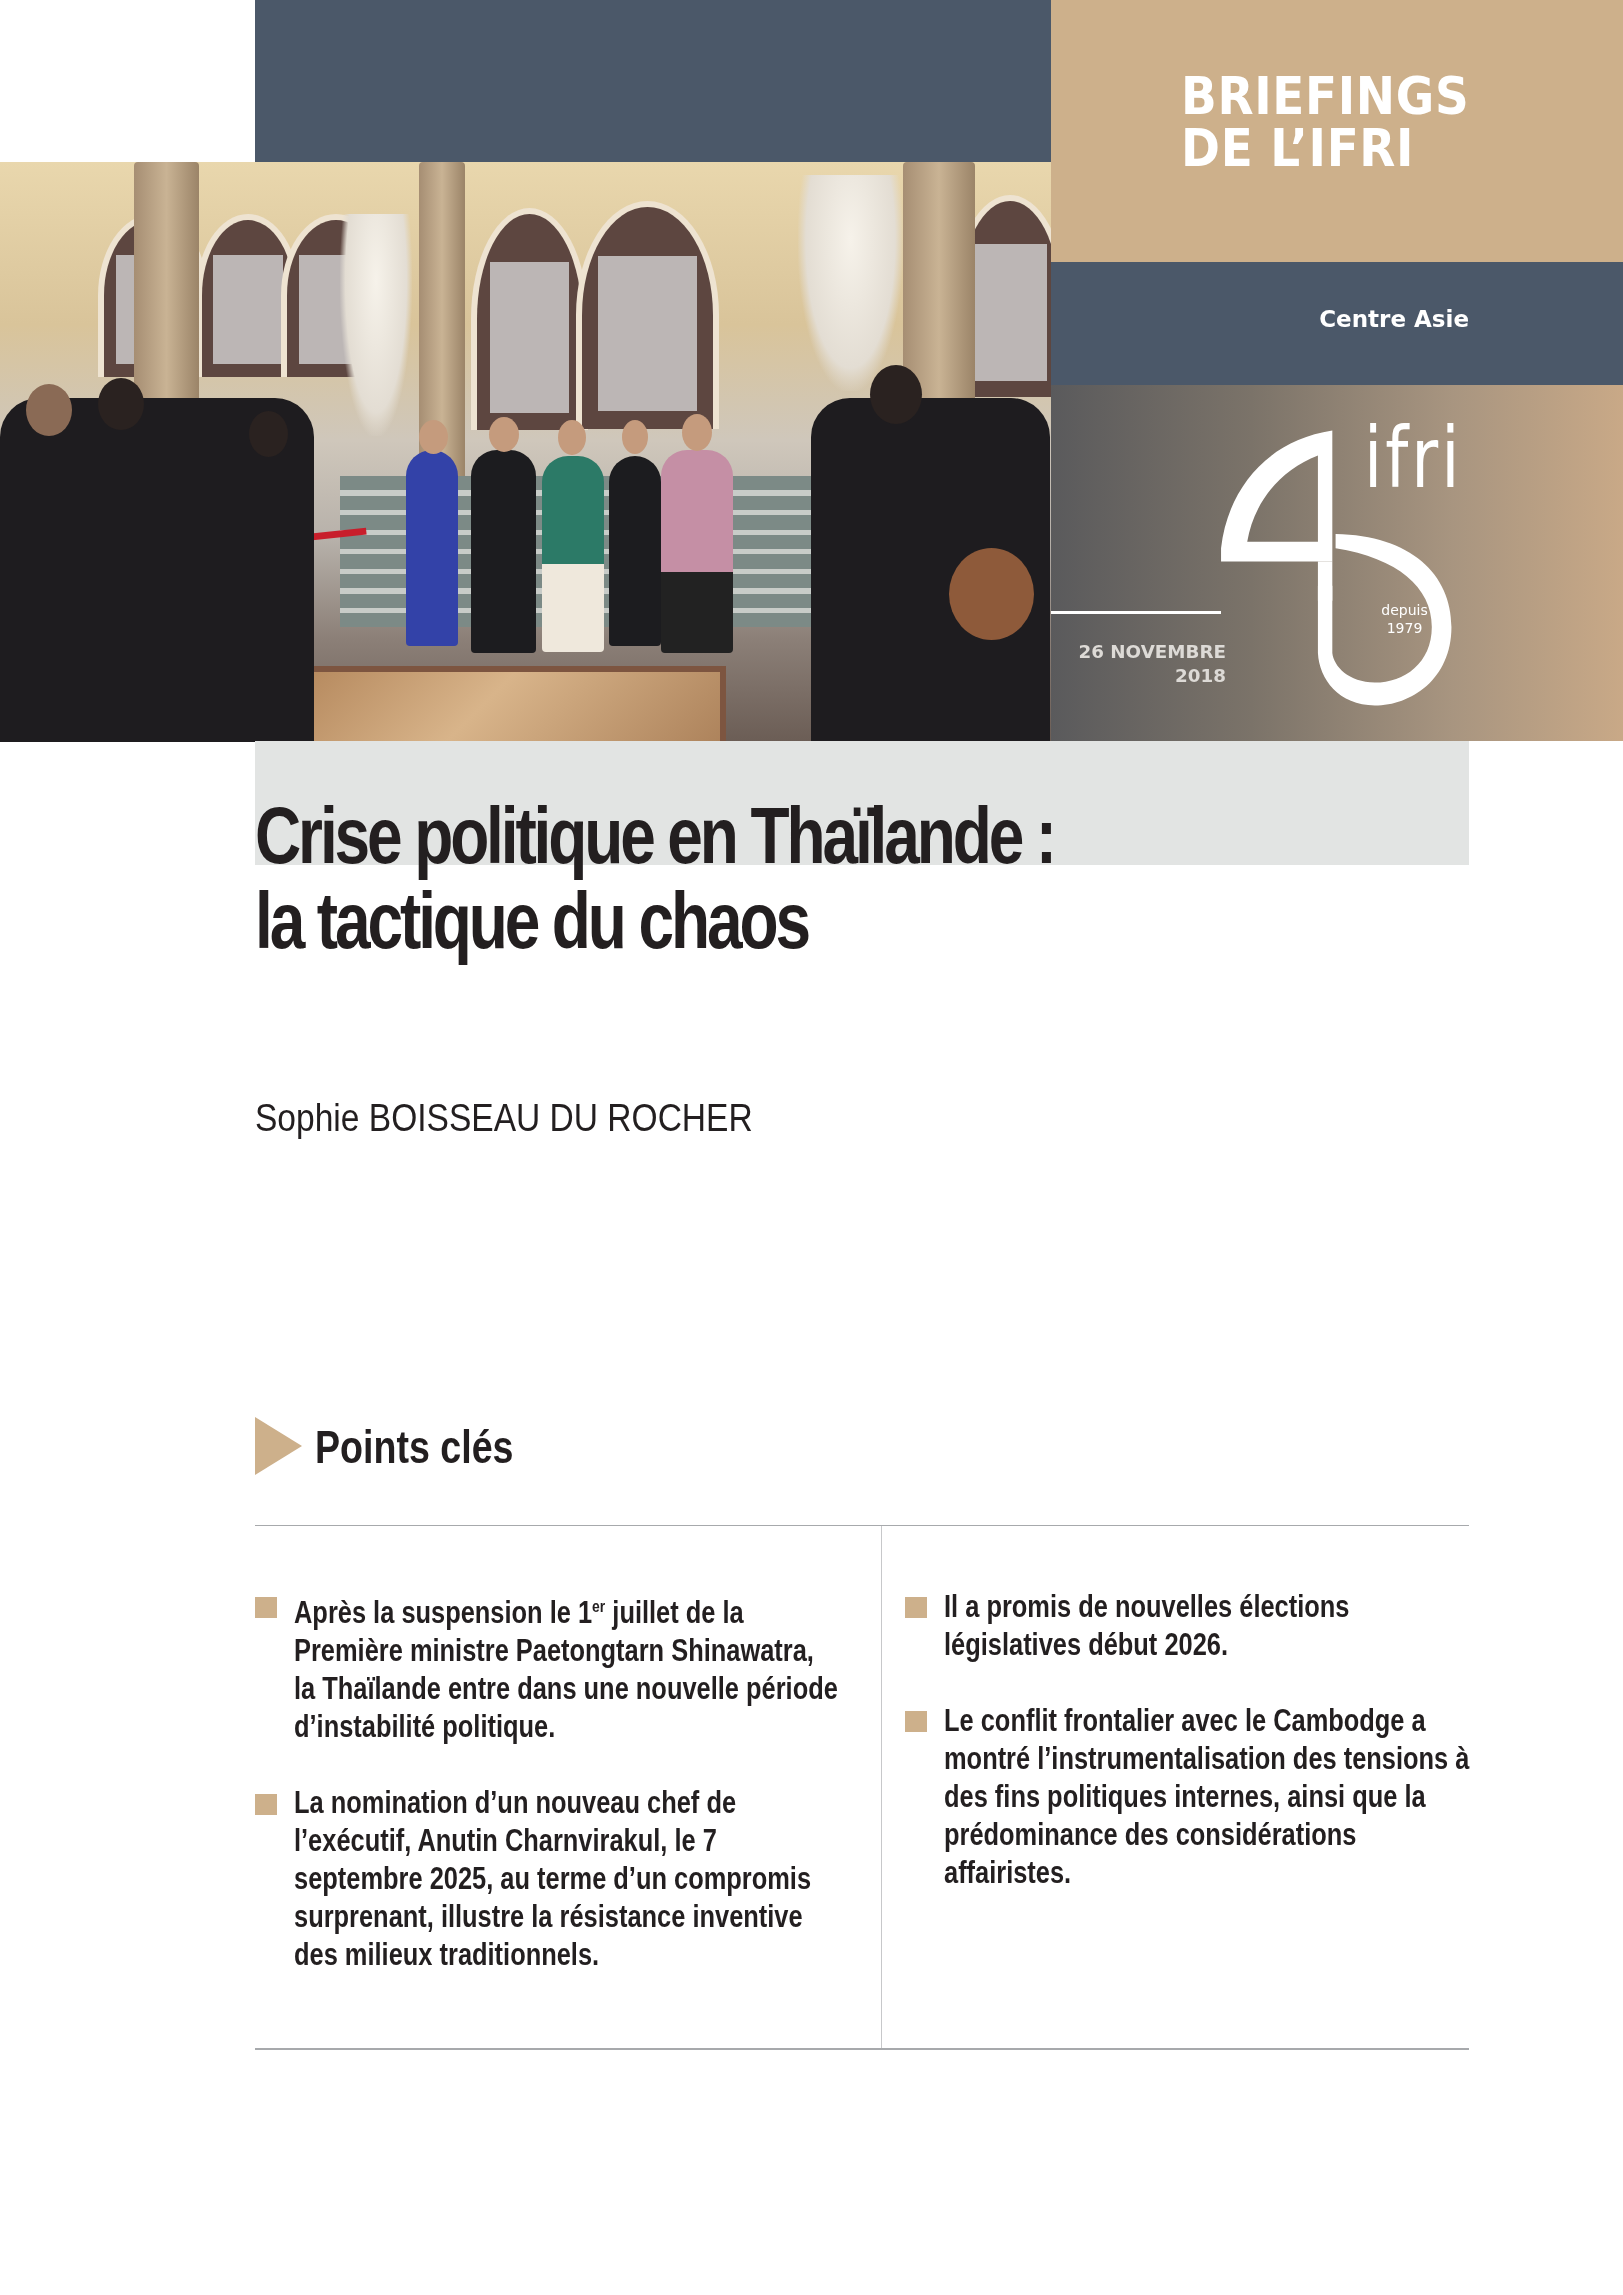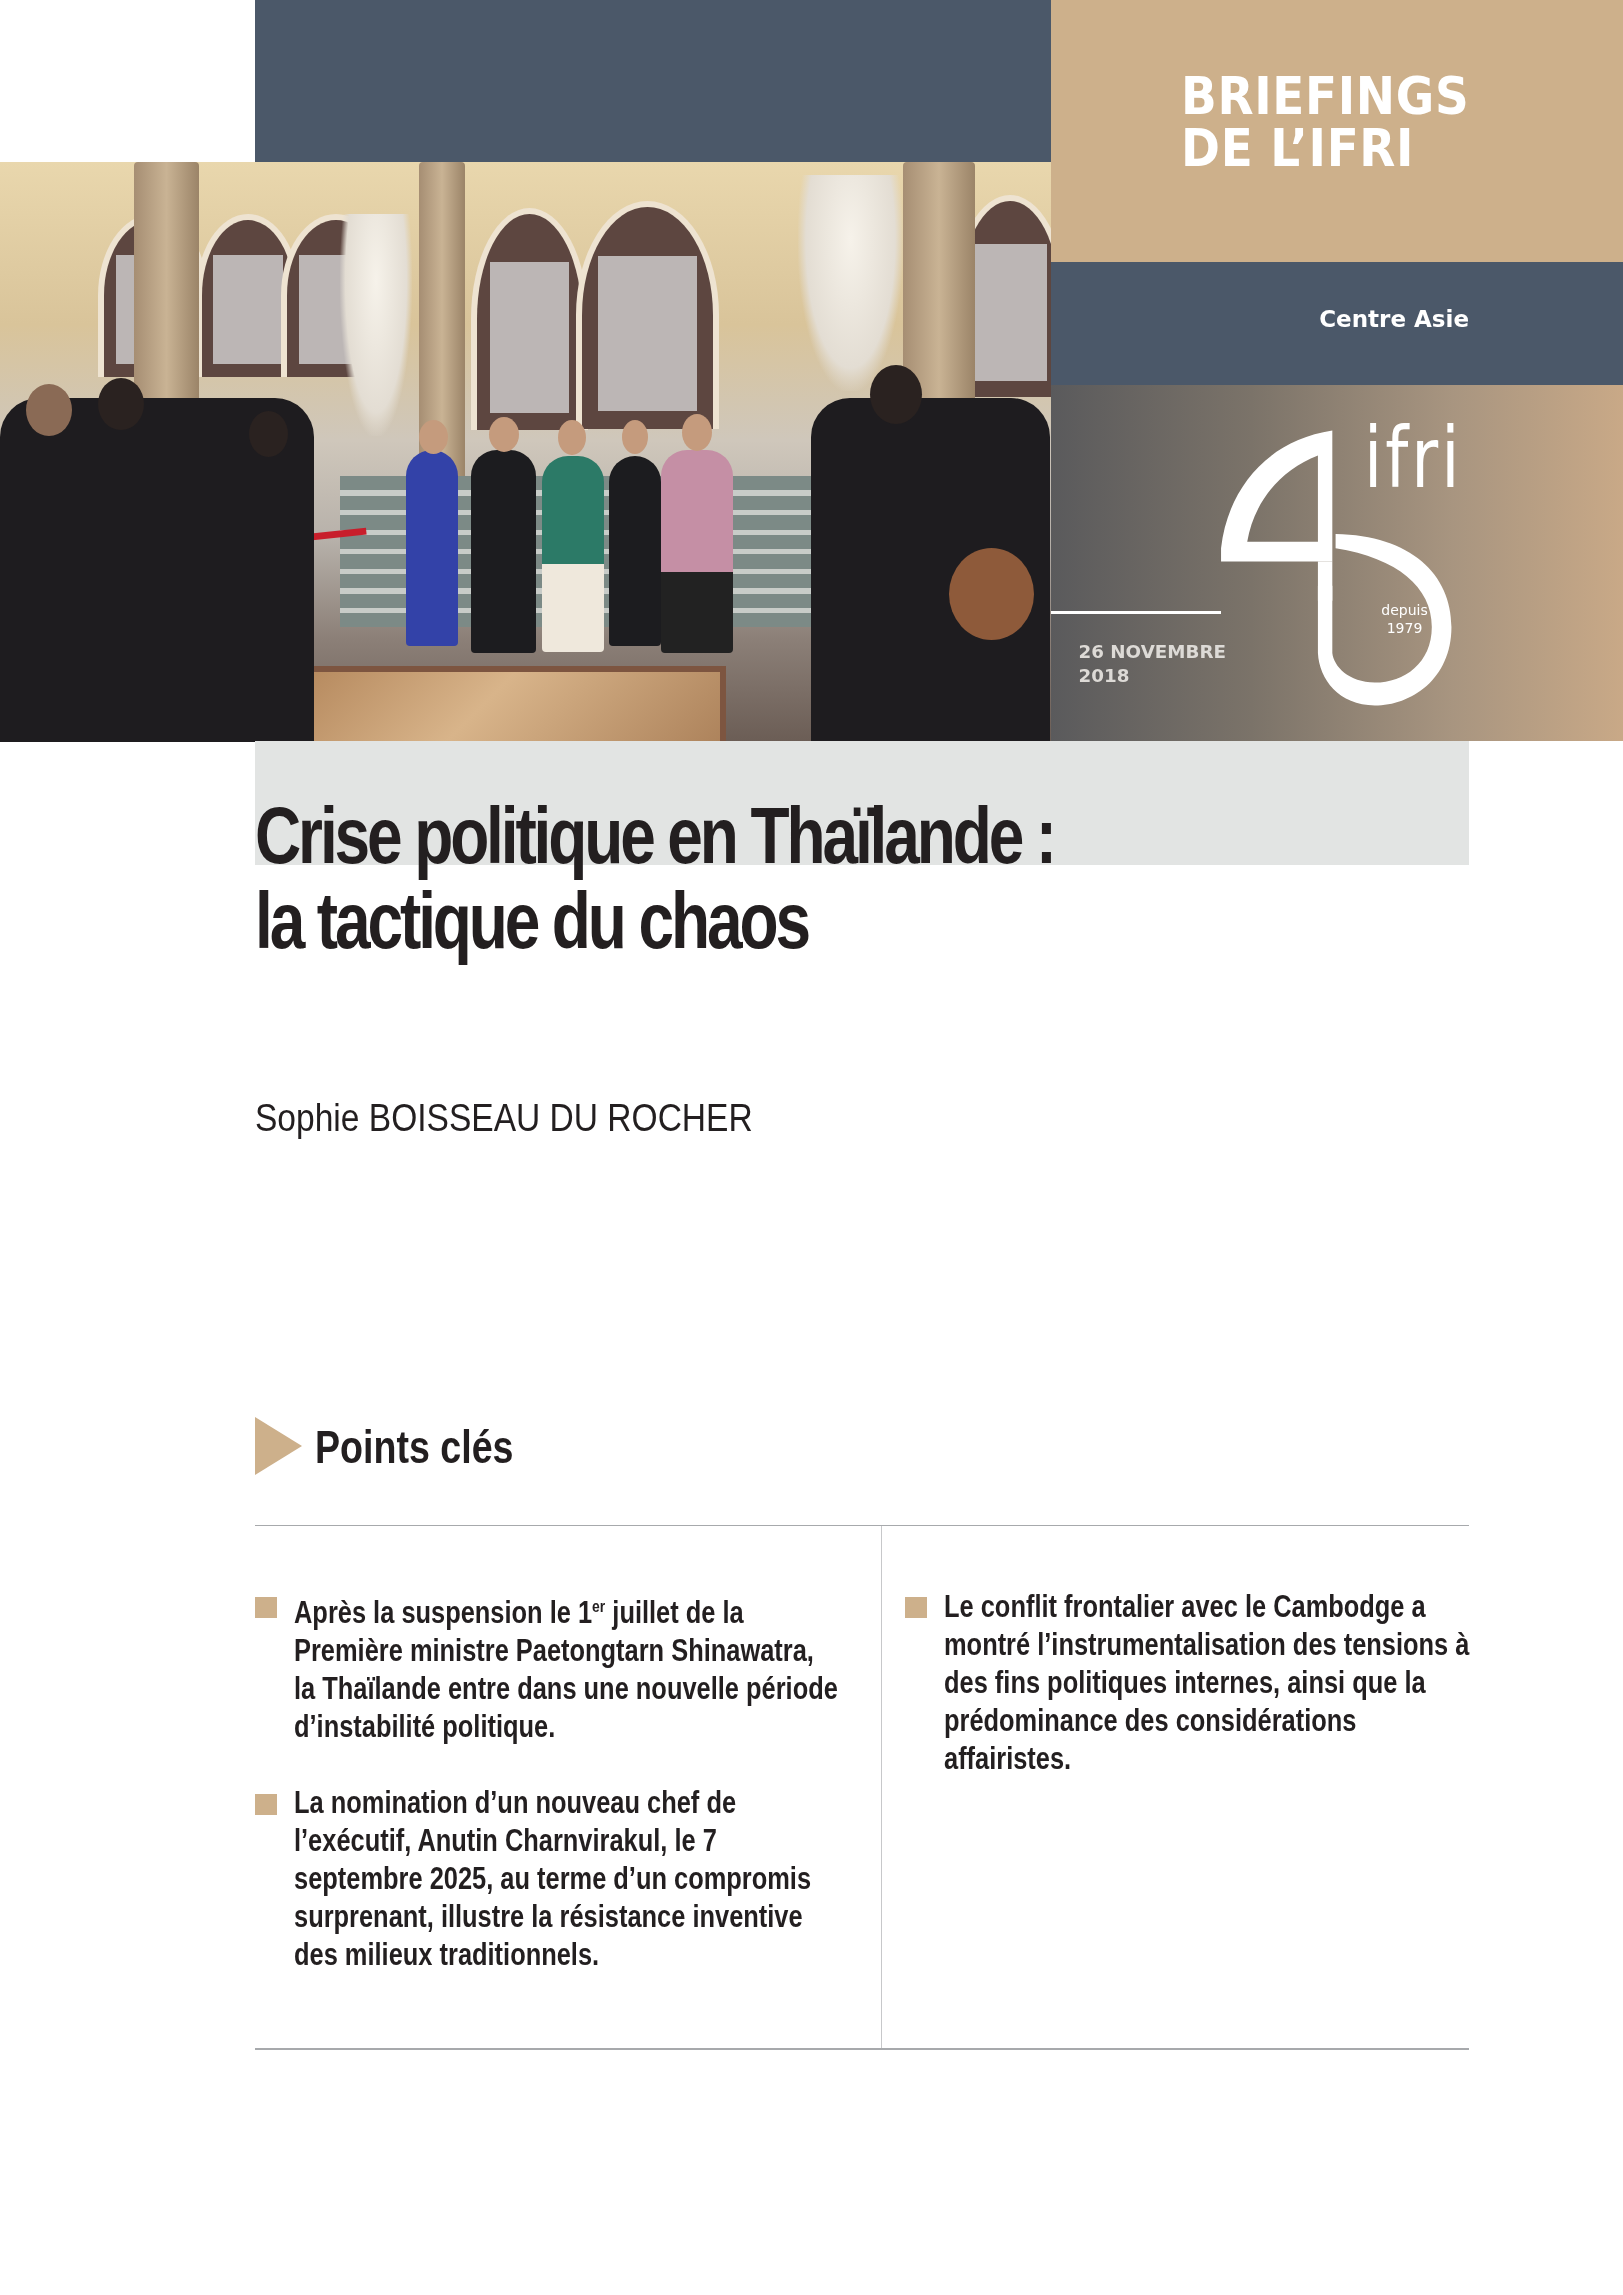--- a/index.html
+++ b/index.html
@@ -43,21 +43,21 @@
   .rope { position: absolute; height: 6.5px; background: #c81e2b; }
   .floor { position: absolute; background: linear-gradient(135deg, #b78b60, #d8b48a 40%, #a97e57); border: 6.5px solid #7d5540; }
 
   
   #logo-panel {
     left: 1051px; top: 385px; width: 573px; height: 356px;
     background: linear-gradient(90deg, #5a5a5c 0%, #7b7369 35%, #a89580 70%, #c9a987 100%);
   }
   #logo-rule { position: absolute; left: 0; top: 226px; width: 170px; height: 3.3px; background: #ffffff; }
   #date-text {
-    position: absolute; right: 398px; top: 255px; 
+    position: absolute; right: 398px; top: 255px; text-align: right;
     color: #dddad6; font-family: "DejaVu Sans", sans-serif; font-weight: bold;
     font-size: 18.3px; line-height: 23.6px;
   }
   #date-text span { display: block; }
   #logo-svg { position: absolute; left: 170px; top: 39px; }
   #logo-since {
     position: absolute; left: 314px; top: 216px; width: 79px; text-align: center;
     color: #ffffff; font-family: "DejaVu Sans", sans-serif; font-size: 14px; line-height: 18.3px;
   }
   #logo-since span { display: block; }
@@ -196,16 +196,20 @@
   </div>
   <div class="kp-item">
     <span class="kp-bullet"></span>
     <span class="kp-text">La nomination d’un nouveau chef de l’exécutif, Anutin Charnvirakul, le 7 septembre 2025, au terme d’un compromis surprenant, illustre la résistance inventive des milieux traditionnels.</span>
   </div>
 </div>
 
 <div class="kp-col" style="left:905px;top:1588px;">
   <div class="kp-item">
     <span class="kp-bullet"></span>
+    <span class="kp-text" style="width:654px;">Il a promis de nouvelles élections législatives début 2026.</span>
+  </div>
+  <div class="kp-item">
+    <span class="kp-bullet"></span>
     <span class="kp-text" style="width:654px;">Le conflit frontalier avec le Cambodge a montré l’instrumentalisation des tensions à des fins politiques internes, ainsi que la prédominance des considérations affairistes.</span>
   </div>
 </div>
 
 
 </body></html>

